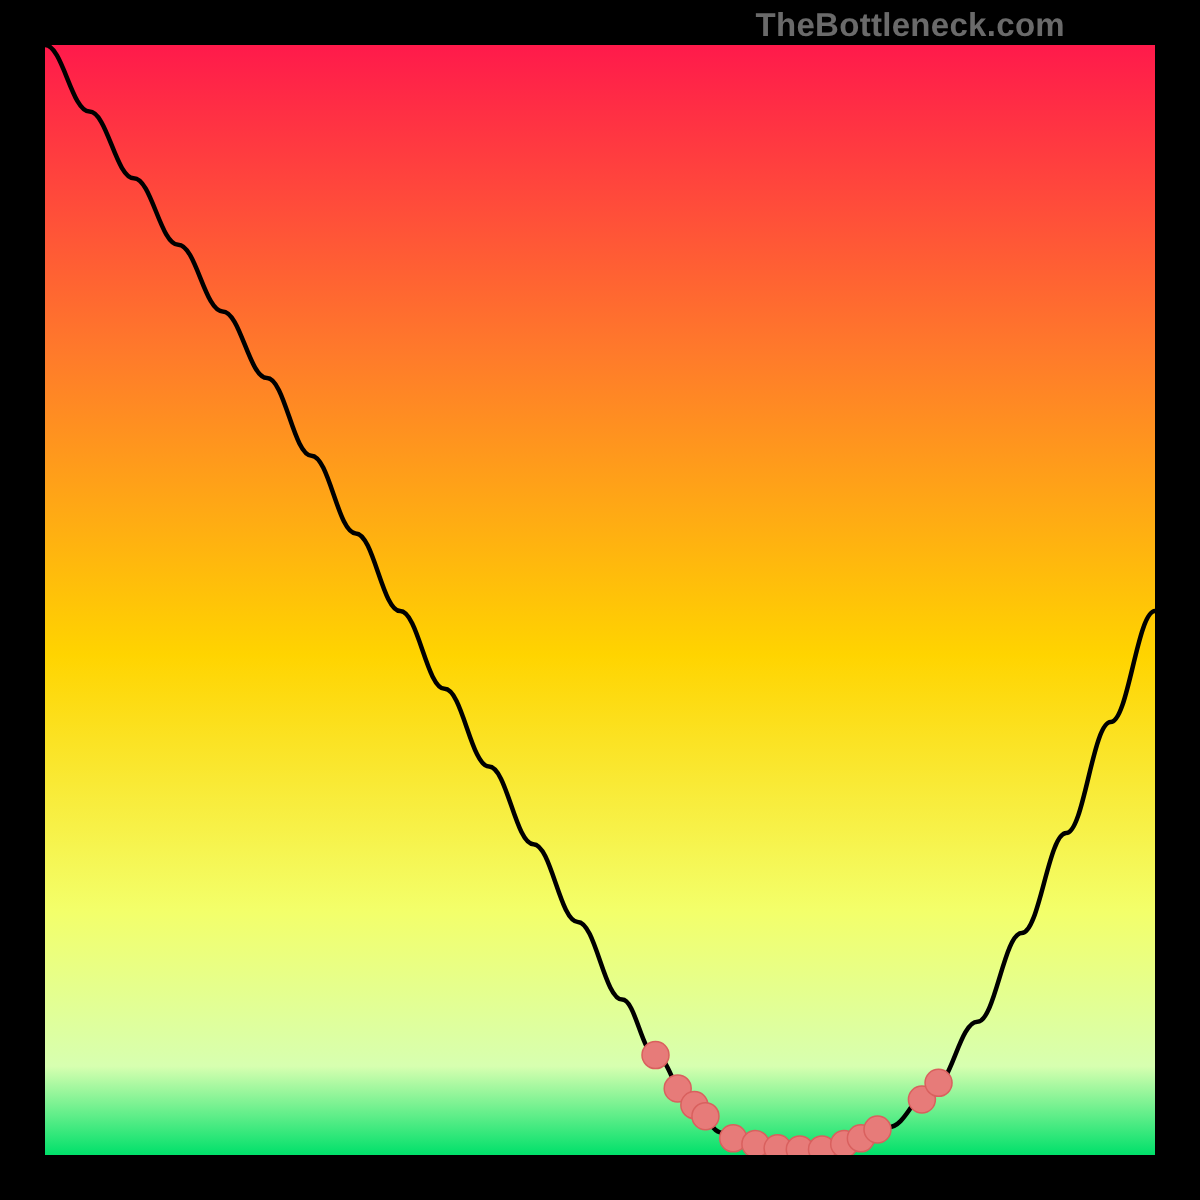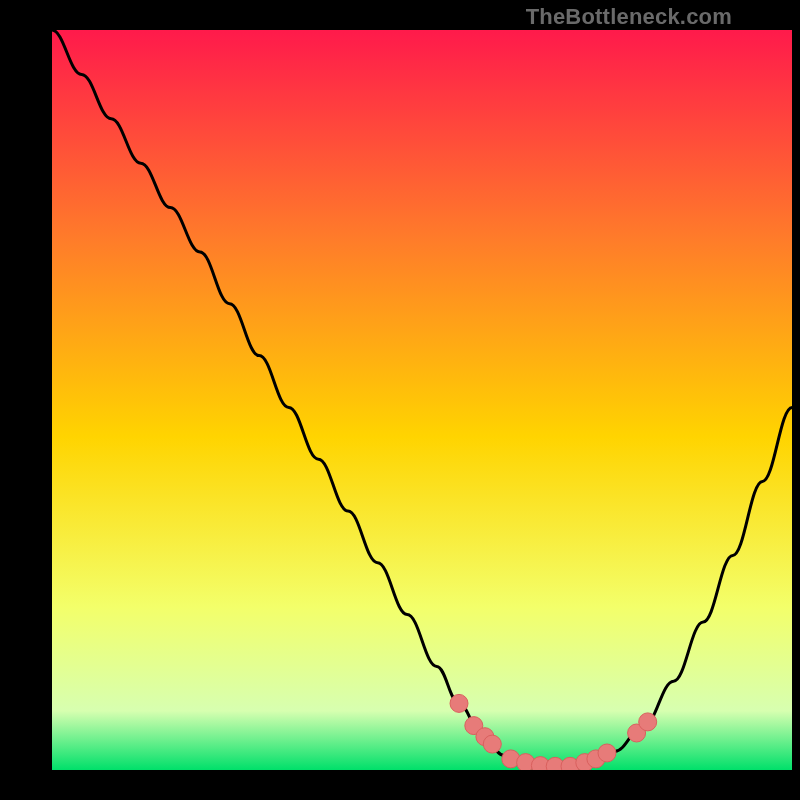--- a/index.html
+++ b/index.html
@@ -9,21 +9,20 @@
     height: 800px;
     background: #000;
     font-family: Arial, Helvetica, sans-serif;
     overflow: hidden;
   }
   .stage {
     position: relative;
     width: 720px;
     height: 800px;
     background: #000;
-    margin-left: 22px;
   }
   .attribution {
     position: absolute;
     top: 4px;
     right: 10px;
     font-size: 22px;
     letter-spacing: 0.2px;
     color: #6a6a6a;
     font-weight: 600;
     z-index: 5;

